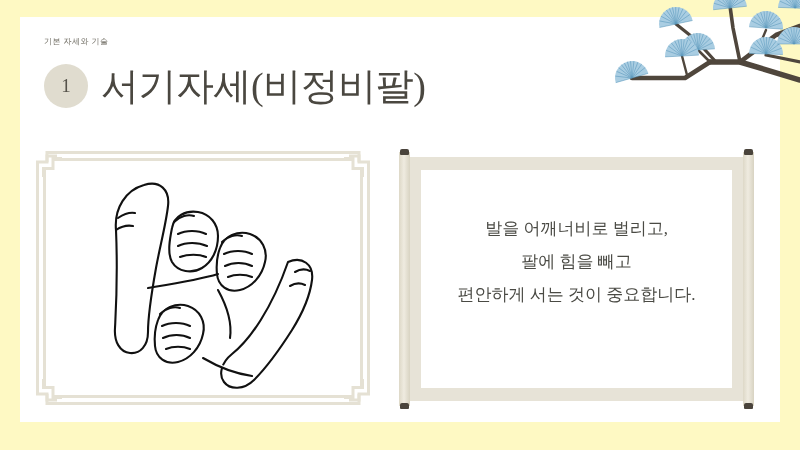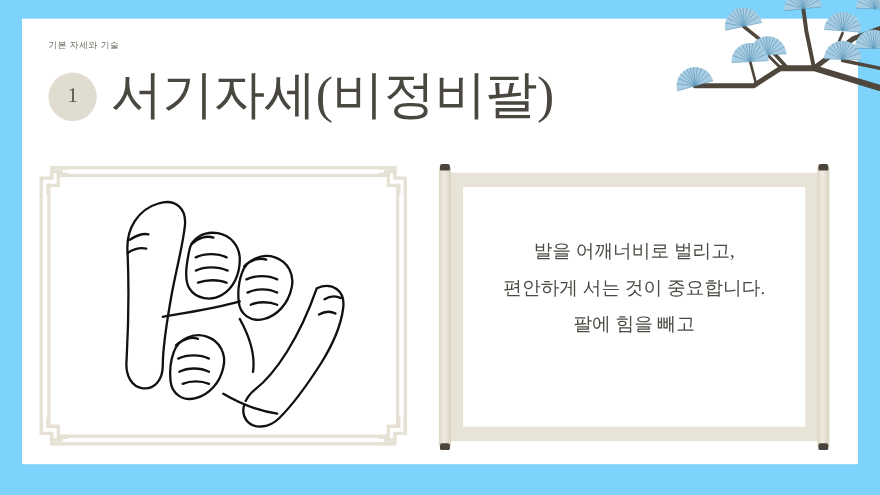--- a/index.html
+++ b/index.html
@@ -1,21 +1,21 @@
 <!DOCTYPE html>
 <html><head>
 <meta charset="utf-8">
 <style>
   html,body{margin:0;padding:0;}
   body{
     width:800px;height:450px;overflow:hidden;
     background:#e5e1d6;
     font-family:"Liberation Serif", serif;
   }
-  #slide{position:relative;width:800px;height:450px;overflow:hidden;background:#7dd3fc;}
+  #slide{position:relative;width:800px;height:450px;overflow:hidden;background:#fef9c3;}
 
   
   .canvas{
     position:absolute;left:20px;top:17px;width:760px;height:405px;
     background:#ffffff;
   }
 
   
   .eyebrow{
     position:absolute;left:44px;top:36px;
@@ -29,21 +29,21 @@
   }
   .numcircle{
     width:44px;height:44px;border-radius:50%;
     background:#e0dccf;
     display:flex;align-items:center;justify-content:center;
     font-size:19px;color:#55524a;
     font-family:"Liberation Serif", serif;
     flex:0 0 auto;
   }
   .maintitle{
-    font-size:47px;line-height:1;color:#4a4740;
+    font-size:38px;line-height:1;color:#4a4740;
     font-family:"Liberation Serif", serif;
     white-space:nowrap;letter-spacing:-0.5px;
   }
 
   
   .pine{position:absolute;right:0;top:0;width:210px;height:125px;pointer-events:none;}
 
   
   .leftframe{
     position:absolute;left:36px;top:151px;width:334px;height:254px;
@@ -251,18 +251,18 @@
       <div class="cap cap-tl"></div>
       <div class="cap cap-bl"></div>
     </div>
     <div class="post post-r">
       <div class="cap cap-tr"></div>
       <div class="cap cap-br"></div>
     </div>
 
     <div class="bodytext">
       <div>발을 어깨너비로 벌리고,</div>
+      <div>팔에 힘을 빼고</div>
       <div>편안하게 서는 것이 중요합니다.</div>
-      <div>팔에 힘을 빼고</div>
     </div>
   </div>
 
 </div>
 
 </body></html>

